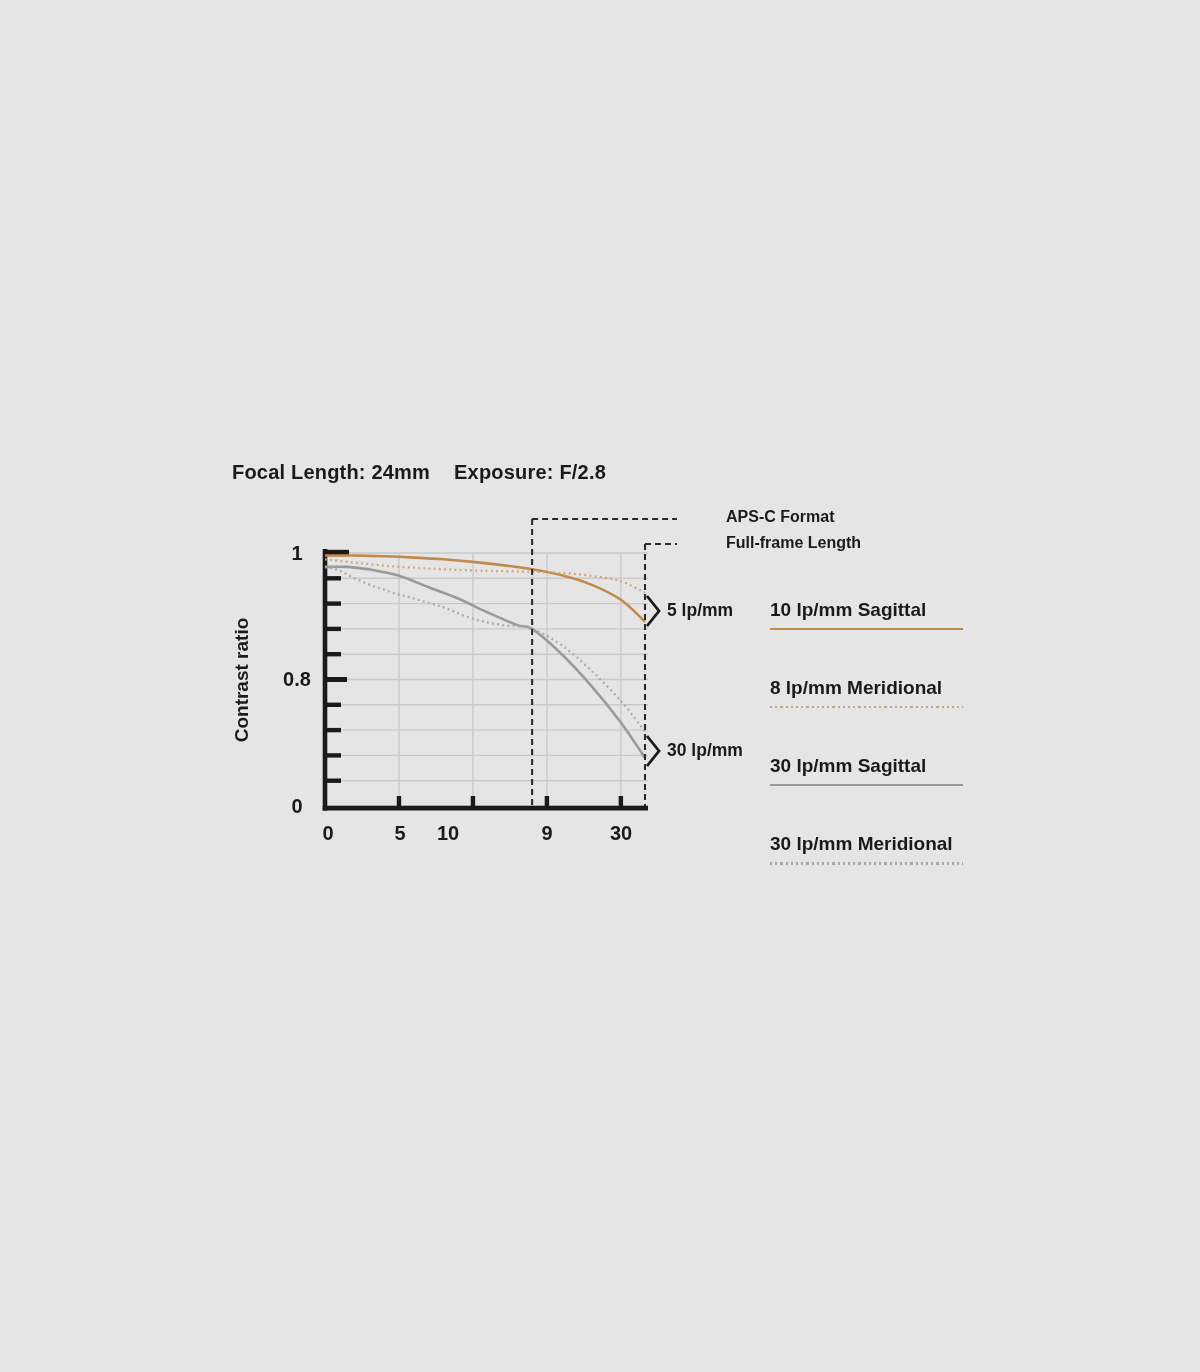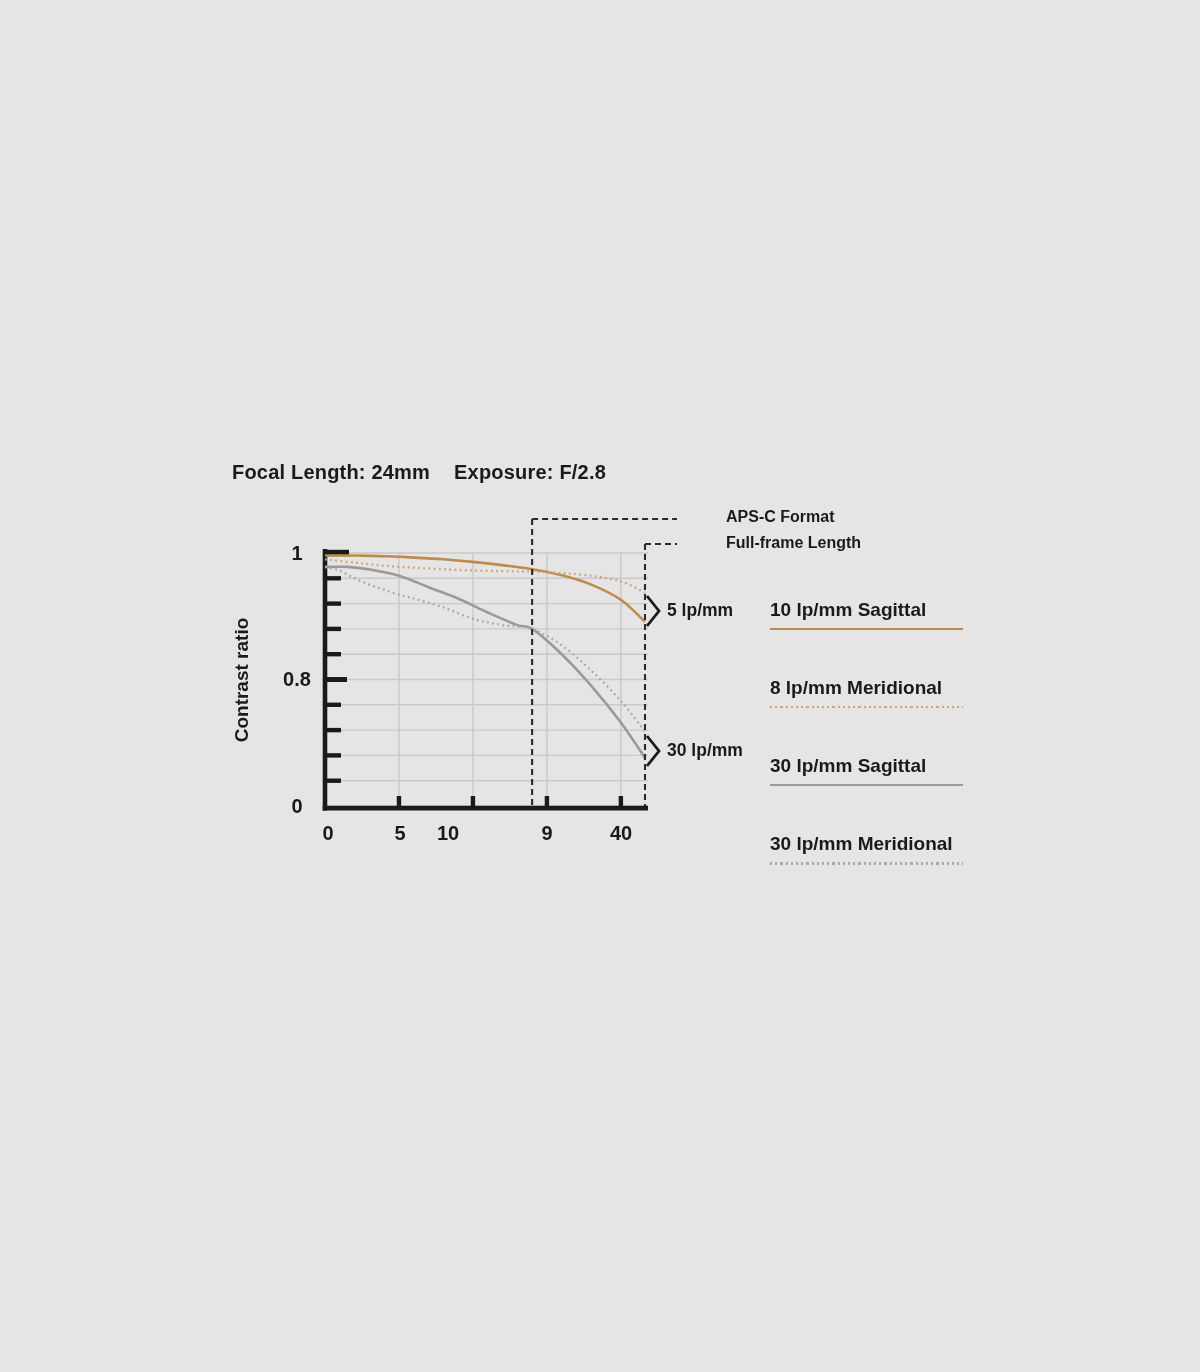--- a/index.html
+++ b/index.html
@@ -76,21 +76,21 @@
   <div class="ylab">Contrast ratio</div>
 
   <div class="ytick" style="top:540px">1</div>
   <div class="ytick" style="top:666px">0.8</div>
   <div class="ytick" style="top:793px">0</div>
 
   <div class="xtick" style="left:328px">0</div>
   <div class="xtick" style="left:400px">5</div>
   <div class="xtick" style="left:448px">10</div>
   <div class="xtick" style="left:547px">9</div>
-  <div class="xtick" style="left:621px">40</div>
+  <div class="xtick" style="left:621px">30</div>
 
 
   <div class="fmt" style="top:508px">APS-C Format</div>
   <div class="fmt" style="top:534px">Full-frame Length</div>
 
   <div class="grp" style="top:600px">5 lp/mm</div>
   <div class="grp" style="top:740px">30 lp/mm</div>
 
   <div class="legend">
     <div class="legend-item">

